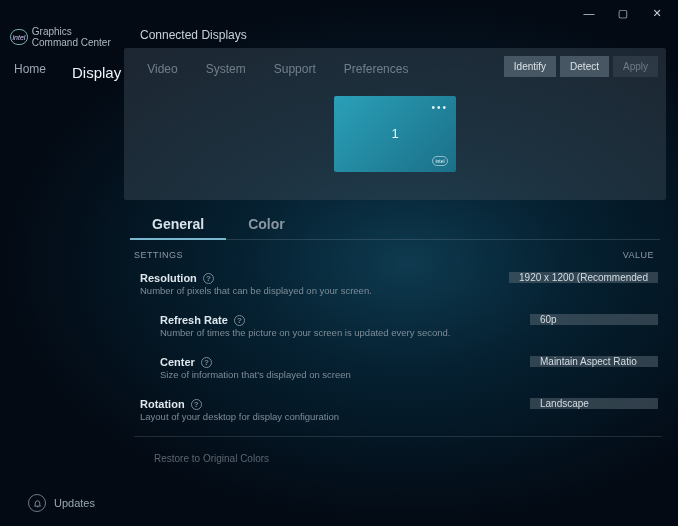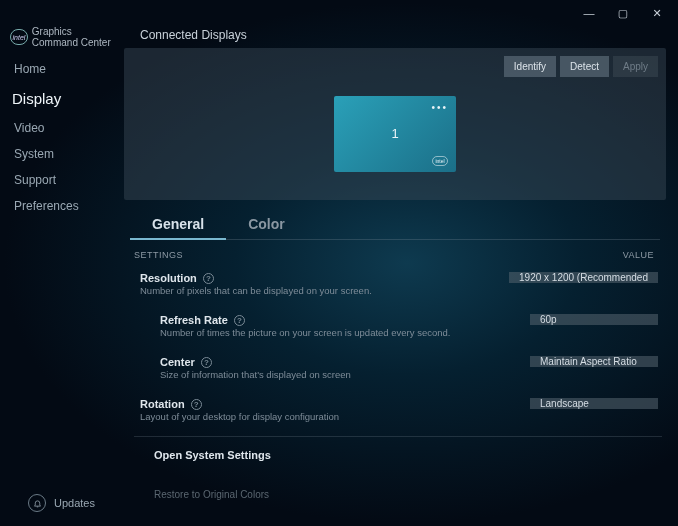--- a/index.html
+++ b/index.html
@@ -33,21 +33,21 @@
   .brand {
     display: flex; align-items: center; gap: 4px;
     padding: 0 8px 8px 10px;
     font-size: 10px; color: #aeb8c2;
   }
   .brand .logo {
     width: 26px; height: 16px; border: 1px solid #7aa; border-radius: 9px;
     display:flex;align-items:center;justify-content:center;
     font-size:7px;color:#cce;font-style:italic;
   }
-  .nav { display:flex; flex-direction:column; }
+  .nav { display:flex; }
   .nav-item {
     padding: 6px 14px;
     font-size: 12px;
     color: #9aa8b3;
     cursor: pointer;
   }
   .nav-item.active {
     font-size: 15px;
     color: #eef4f8;
     padding: 8px 12px;
@@ -246,16 +246,15 @@
           <div class="lbl">
               <span>Rotation</span>
               <span class="help">?</span>
             </div>
           <div class="desc">Layout of your desktop for display configuration</div>
         </div>
         <div class="value-cell">Landscape</div>
       </div>
     </div>
     <div class="hr"></div>
-    <div class="open-sys">Open System Settings</div>
     <div class="restore">Restore to Original Colors</div>
   </div>
 </div>
 
 </body></html>

